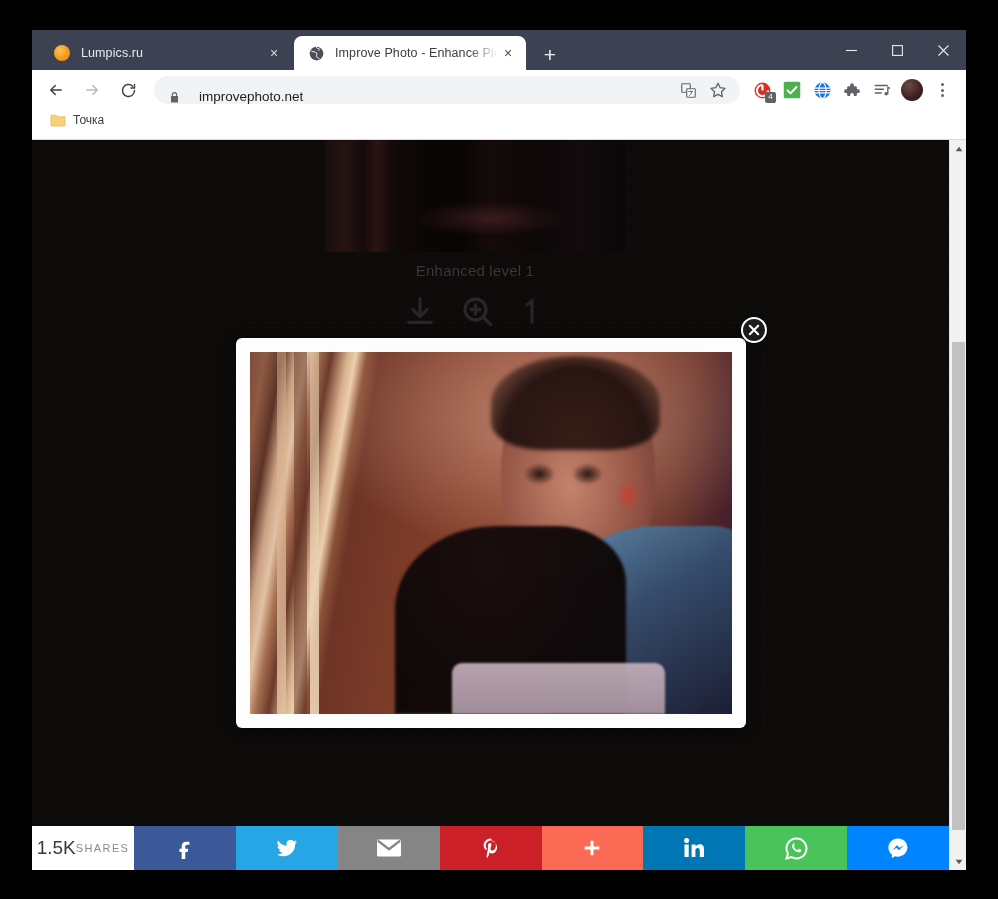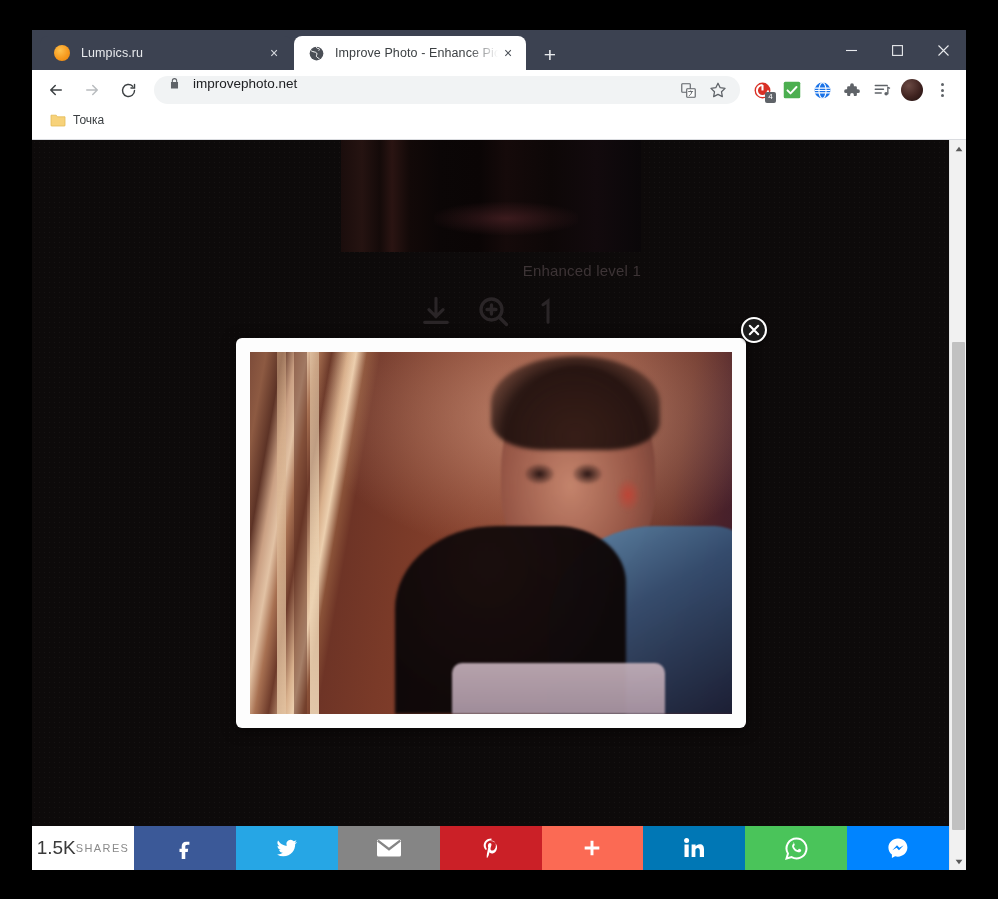--- a/index.html
+++ b/index.html
@@ -130,23 +130,24 @@
     border-radius: 50%;
     cursor: pointer;
   }
   .omnibox {
     flex: 1 1 auto;
     height: 28px;
     margin: 0 6px 0 8px;
     background: #f1f3f4;
     border-radius: 14px;
     display: flex;
-    align-items: flex-start;
+    align-items: flex-end;
     padding: 0 8px 0 14px;
     cursor: text;
+    gap: 6px;
   }
   .lock { width: 14px; height: 14px; margin-right: 11px; flex:0 0 14px; }
   .omni-url {
     flex: 1 1 auto;
     font-size: 13.5px;
     color: #202124;
     white-space: nowrap;
     overflow: hidden;
   }
   .omni-right { display:flex; align-items:center; }
@@ -218,23 +219,23 @@
   .page::before{
     content:"";
     position:absolute; inset:0;
     background-image: radial-gradient(rgba(255,255,255,.035) 0.5px, transparent 0.6px);
     background-size: 5px 5px;
   }
 
   
   .preview-wrap {
     position: absolute;
-    left: 309px; top: 0px;
+    left: 293px; top: 0px;
     width: 300px;
-    text-align: right;
+    text-align: center;
   }
   .preview-img {
     width: 300px; height: 112px;
     background:
       linear-gradient(90deg,
         #1a0d0c 0%, #251311 7%, #140a09 13%, #2a1412 17%, #120908 23%,
         #0b0606 33%, #0a0505 46%, #150a0a 55%, #0d0707 70%,
         #120a0d 85%, #0a0709 100%),
       linear-gradient(180deg, rgba(40,20,20,.6) 0%, rgba(10,5,5,.9) 100%);
     position: relative;

